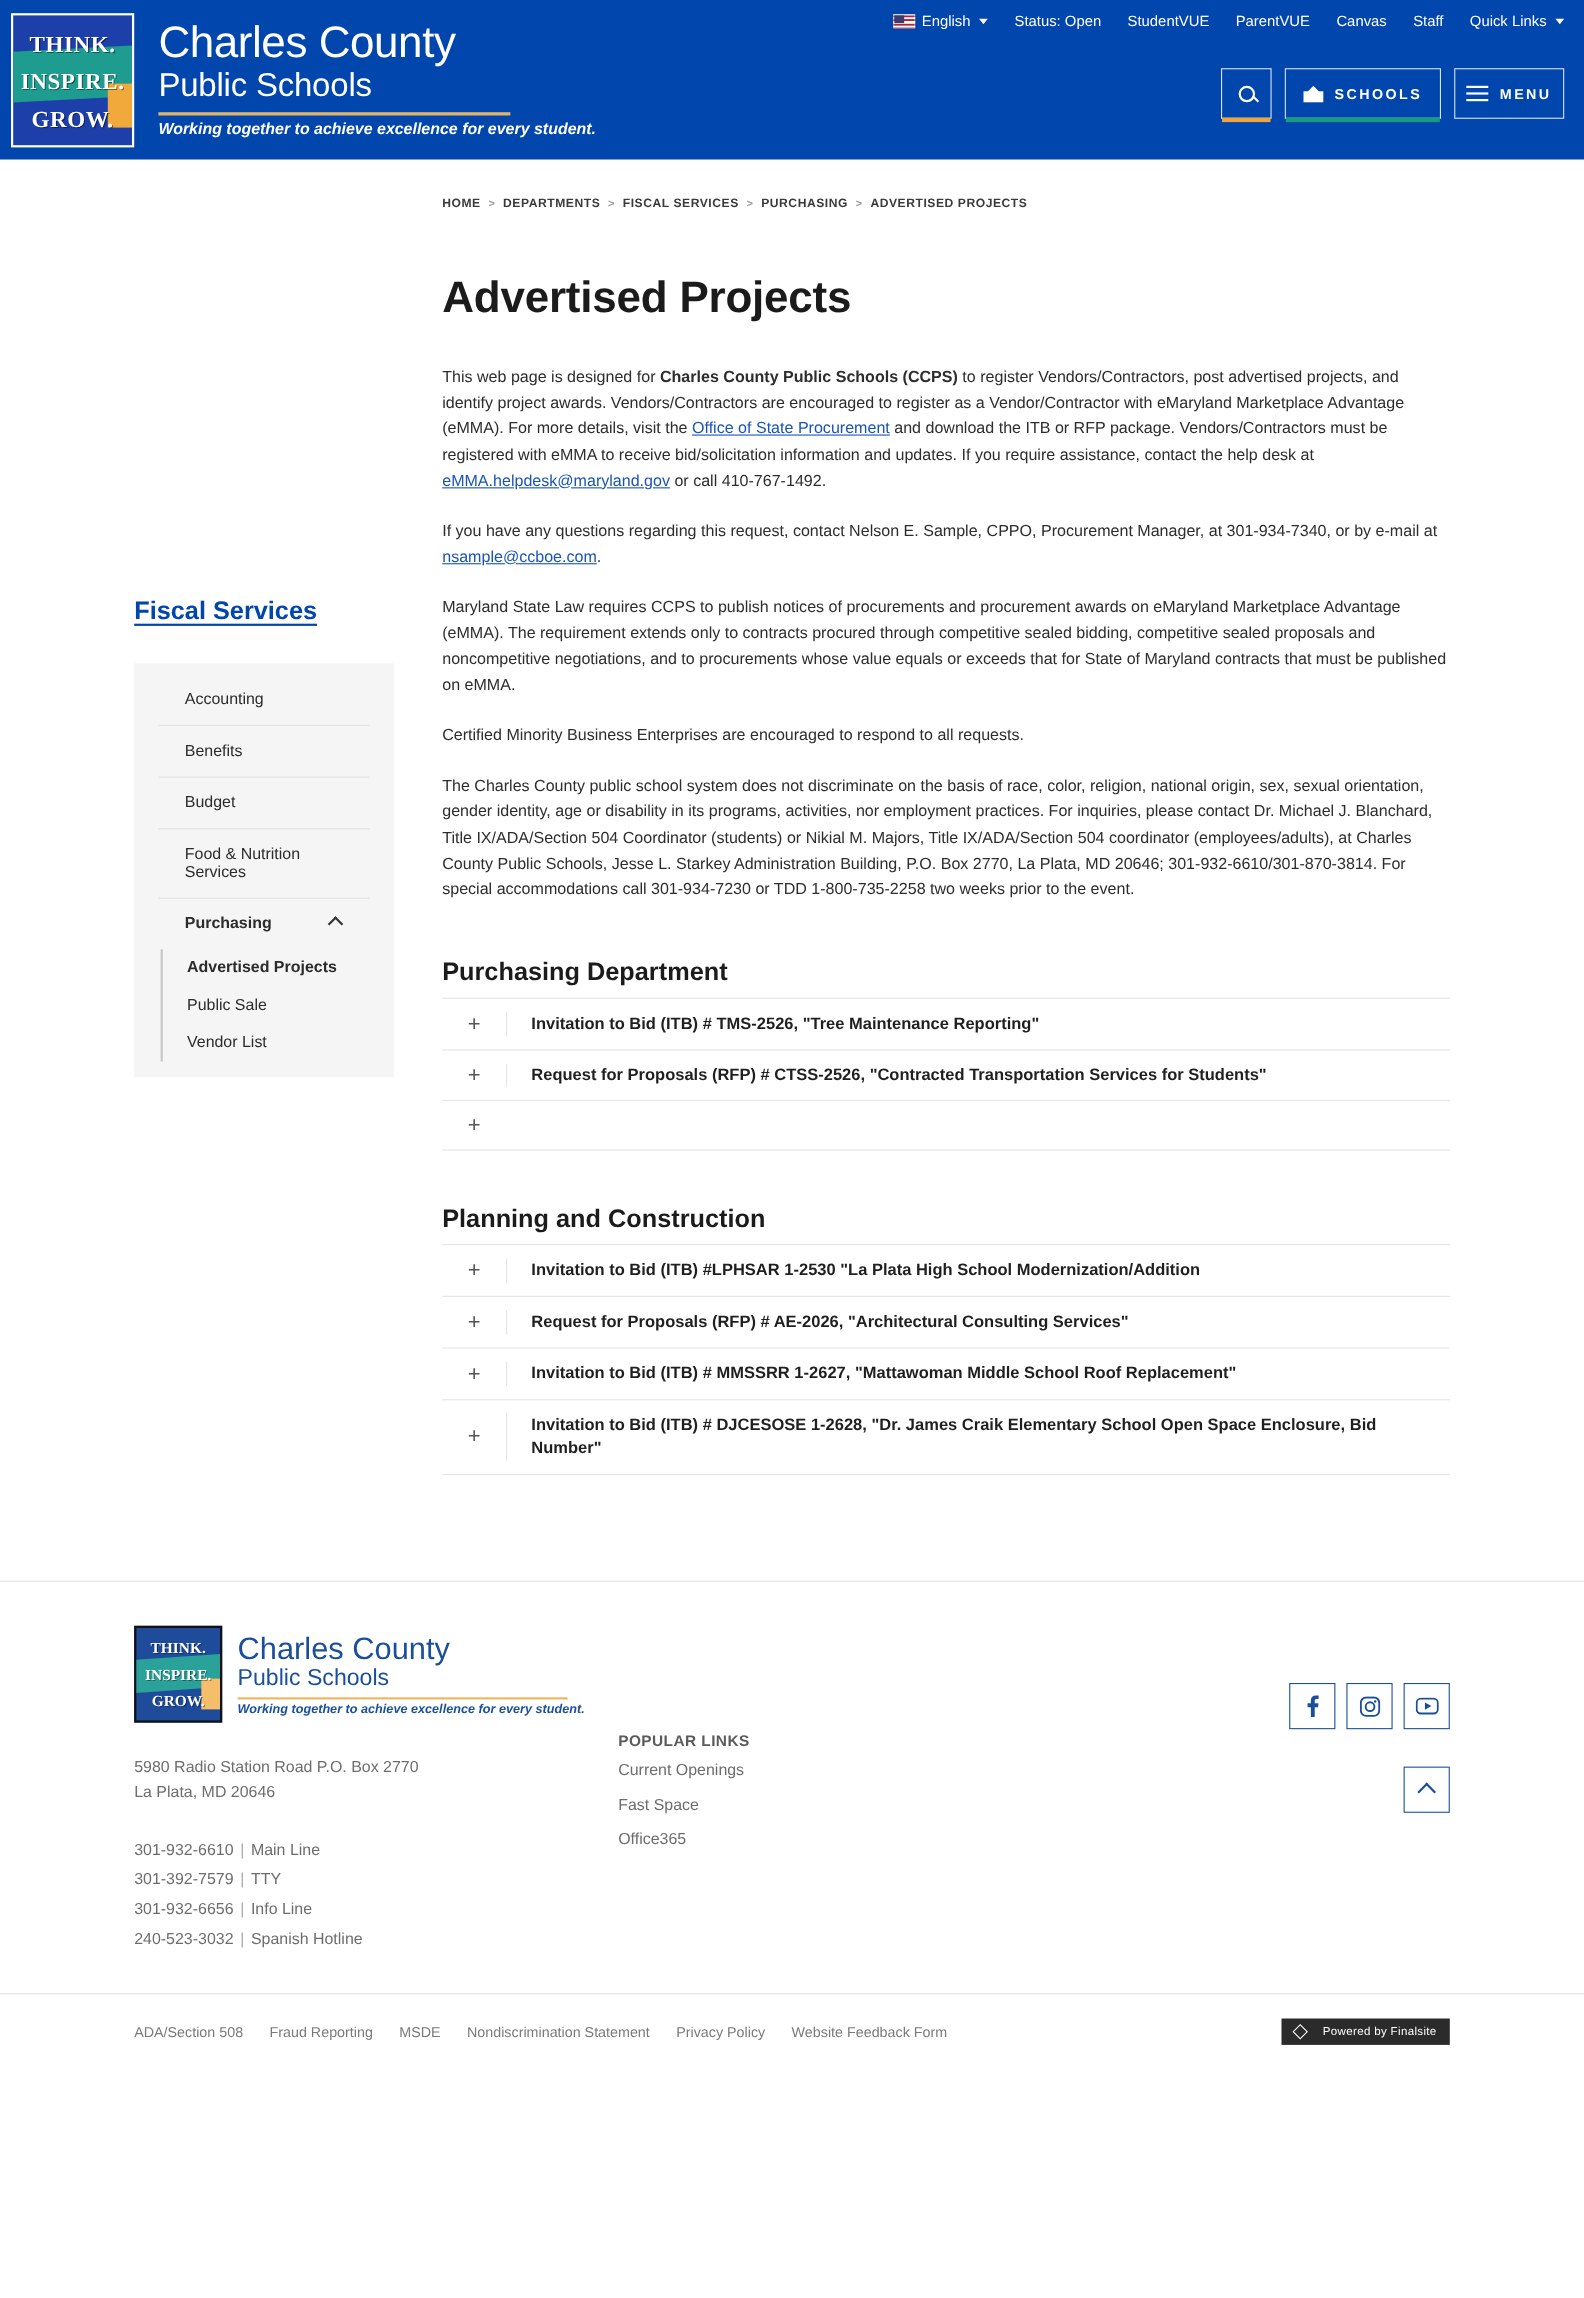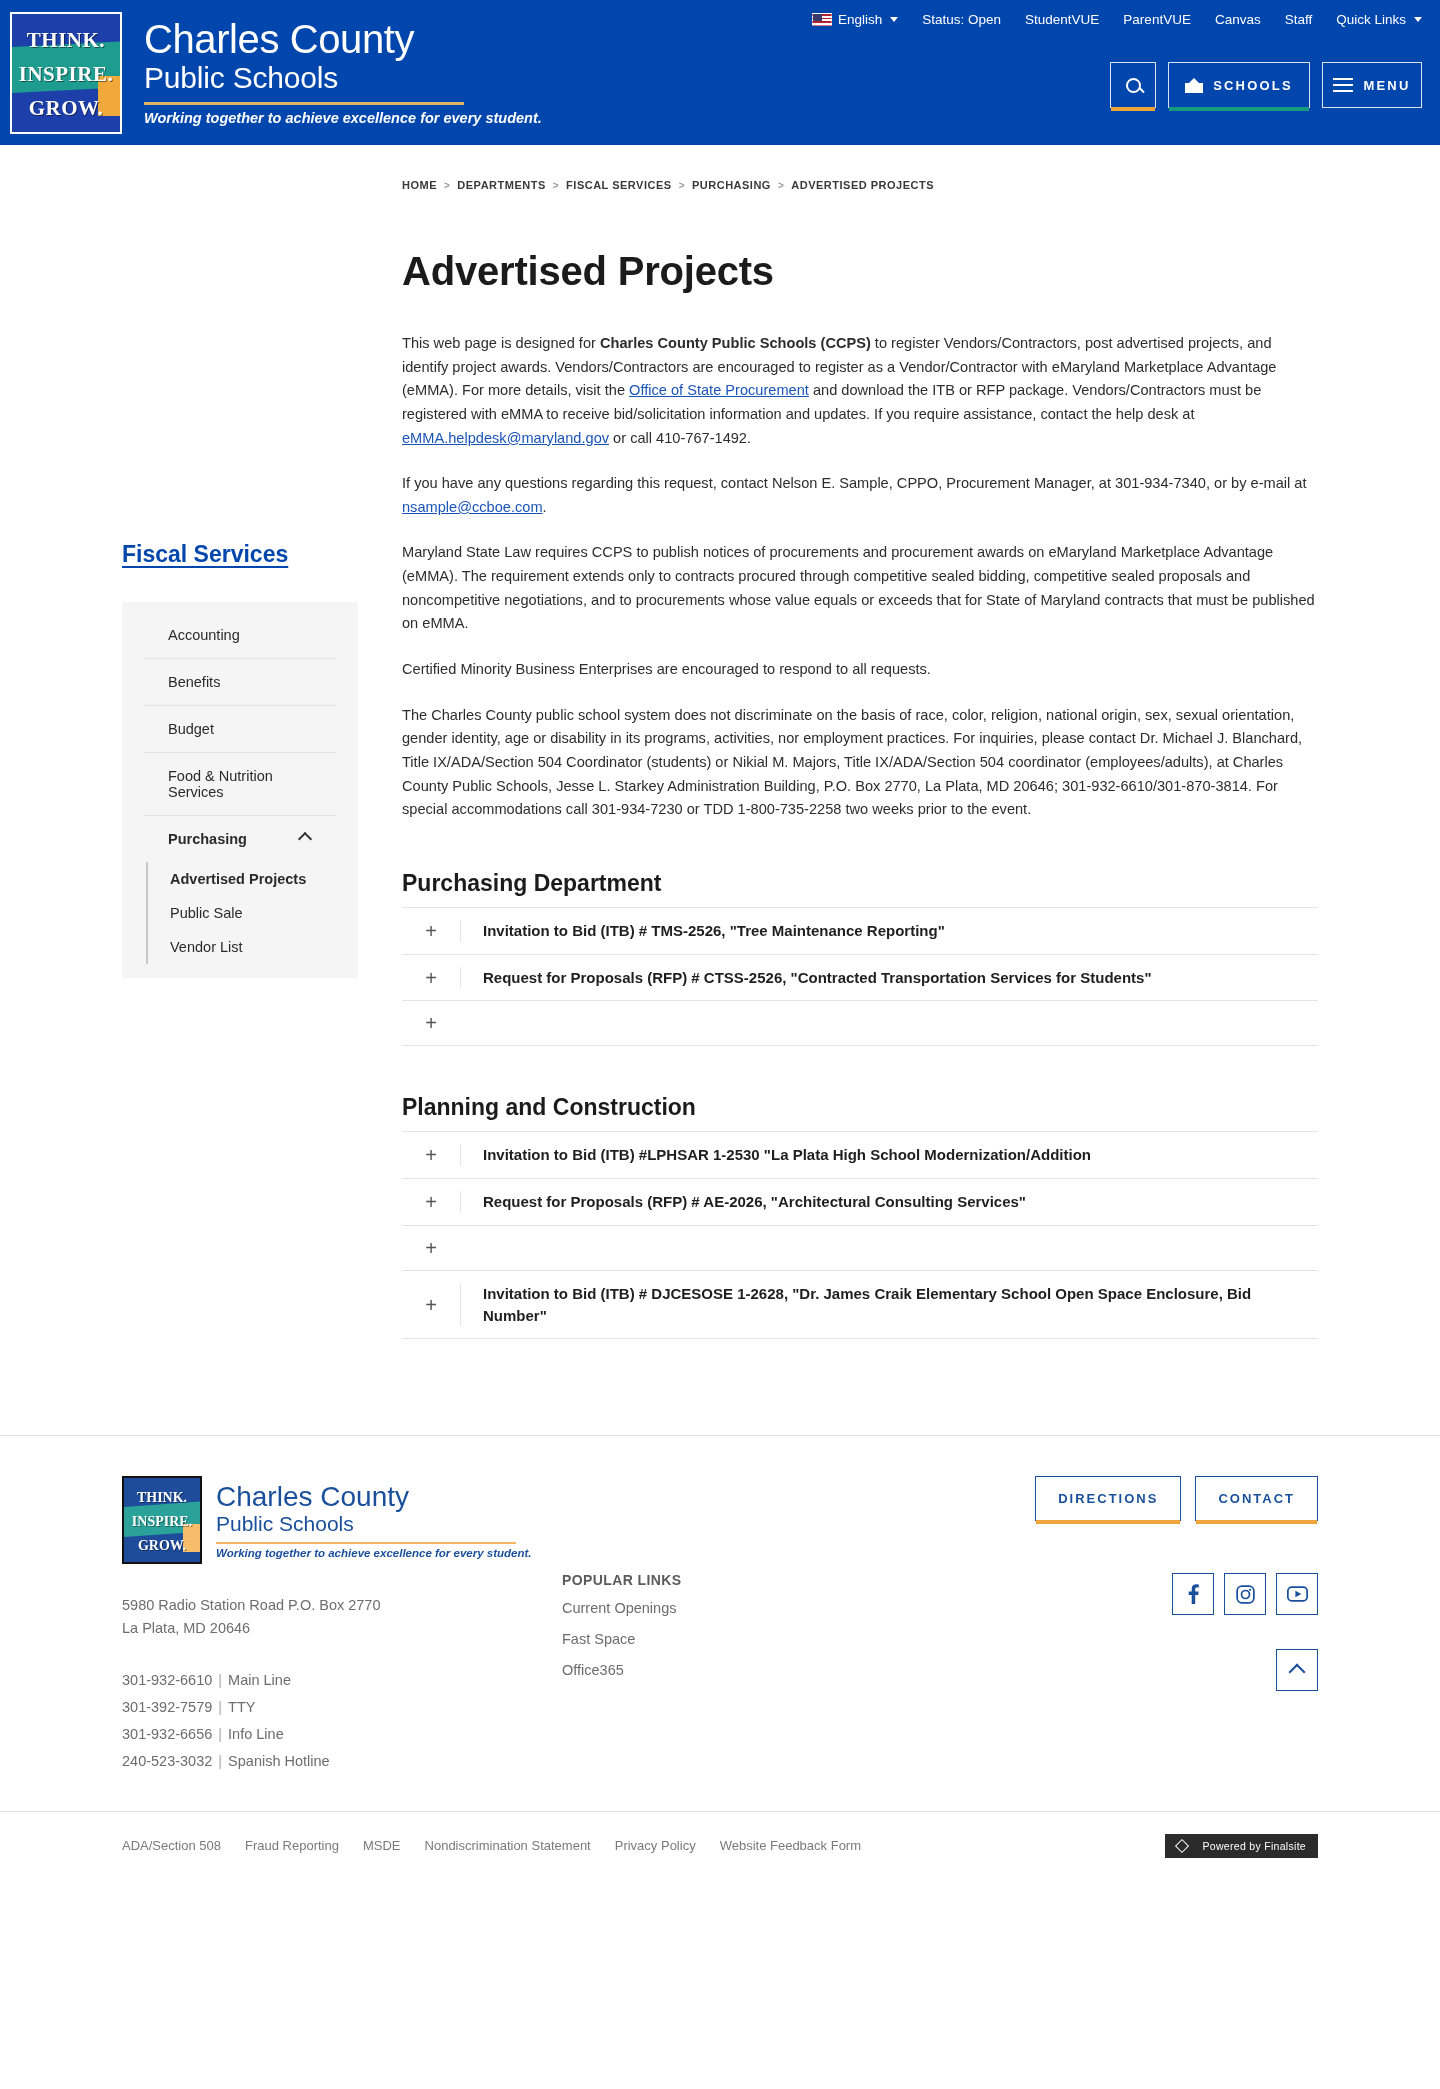--- a/index.html
+++ b/index.html
@@ -514,20 +514,21 @@
         <div class="acc-row">
           <div class="acc-plus">+</div>
           <div class="acc-label">Invitation to Bid (ITB) #LPHSAR 1-2530 "La Plata High School Modernization/Addition</div>
         </div>
         <div class="acc-row">
           <div class="acc-plus">+</div>
           <div class="acc-label">Request for Proposals (RFP) # AE-2026, "Architectural Consulting Services"</div>
         </div>
         <div class="acc-row">
           <div class="acc-plus">+</div>
+          <div class="acc-label">Invitation to Bid (ITB) # MMSSRR 1-2627, "Mattawoman Middle School Roof Replacement"</div>
         </div>
         <div class="acc-row">
           <div class="acc-plus">+</div>
           <div class="acc-label">Invitation to Bid (ITB) # DJCESOSE 1-2628, "Dr. James Craik Elementary School Open Space Enclosure, Bid Number"</div>
         </div>
       </div>
 
     </div>
   </div>
 </div>
@@ -574,30 +575,20 @@
     </div>
 
     <div class="f-col-b">
       <div class="f-head">POPULAR LINKS</div>
       <div class="f-link">Current Openings</div>
       <div class="f-link">Fast Space</div>
       <div class="f-link">Office365</div>
     </div>
 
     <div class="f-col-c">
-      <div class="f-buttons">
-        <div class="fbtn">
-          <span>DIRECTIONS</span>
-          <span class="uline"></span>
-        </div>
-        <div class="fbtn">
-          <span>CONTACT</span>
-          <span class="uline"></span>
-        </div>
-      </div>
 
       <div class="socials">
         <div class="soc">
           <svg width="11" height="20" viewBox="0 0 11 20" aria-hidden="true">
               <path fill="#1a4f9c" d="M7.2 20v-9h3l.45-3.5H7.2V5.3c0-1 .28-1.7 1.72-1.7H10.8V.46A24 24 0 0 0 8.13.32C5.5.32 3.7 1.93 3.7 4.9V7.5H.7V11h3v9z"></path>
             </svg>
         </div>
         <div class="soc">
           <svg width="19" height="19" viewBox="0 0 20 20" aria-hidden="true">
             <rect x="1.2" y="1.2" width="17.6" height="17.6" rx="5" fill="none" stroke="#1a4f9c" stroke-width="1.8"></rect>

